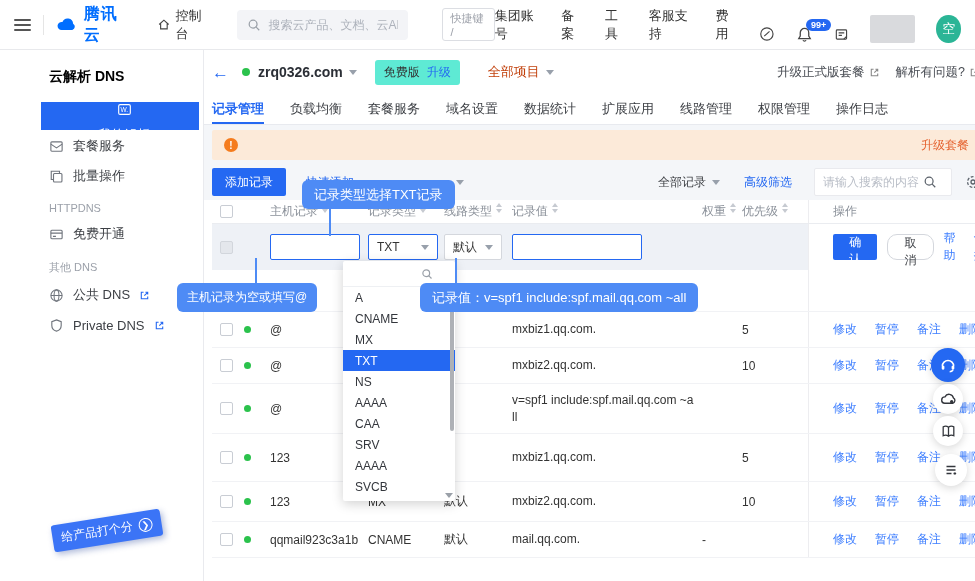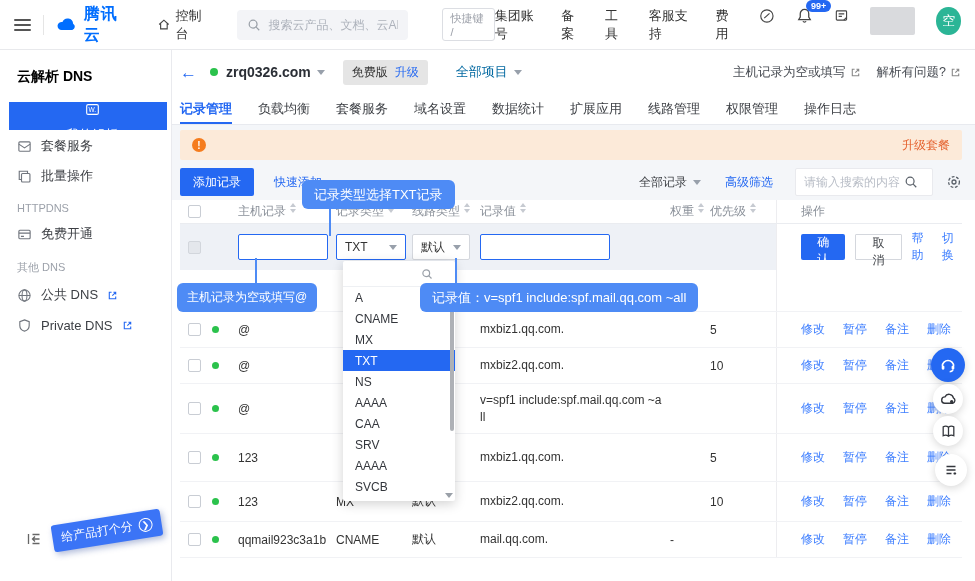--- a/index.html
+++ b/index.html
@@ -15,30 +15,30 @@
   .logo { display:flex; align-items:center; gap:6px; }
   .logo-text { font-size:16px; font-weight:bold; color:#006eff; letter-spacing:1px; }
   .console { display:flex; align-items:center; gap:5px; margin-left:26px; color:#333; }
   .tb-search { margin-left:26px; width:178px; height:30px; background:#f3f4f7; border-radius:4px;
     display:flex; align-items:center; padding:0 10px; gap:7px; }
   .tb-search input { border:none; outline:none; background:transparent; font-size:12px; width:130px;
     color:#333; font-family:inherit; }
   .tb-search input::placeholder { color:#adb2bb; }
   .kbd-chip { margin-left:34px; border:1px solid #dcdee3; border-radius:3px; padding:2px 7px;
     font-size:11px; color:#9b9fa8; }
-  .tb-right { margin-left:auto; display:flex; align-items:flex-start; gap:21px; font-size:13px; color:#333; }
+  .tb-right { margin-left:auto; display:flex; align-items:flex-end; gap:21px; font-size:13px; color:#333; }
   .bell-wrap { position:relative; }
   .badge { position:absolute; top:-7px; left:10px; background:#2468f2; color:#fff; font-size:9px;
     border-radius:8px; padding:1px 5px; font-weight:bold; }
   .masked { width:52px; height:28px; background:#d9dadd; border-radius:2px; }
   .avatar { width:28px; height:28px; border-radius:50%; background:#2bb596; color:#fff;
     display:flex; align-items:center; justify-content:center; font-size:13px; }
 
   
-  .shell { display:flex; height:531px; }
+  .shell { display:flex; height:531px;margin-left:32px; }
   .sidebar { width:172px; border-right:1px solid #e9eaee; padding-top:14px; position:relative;
     background:#fff; flex:none; }
   .sb-title { font-size:14px; font-weight:bold; color:#000; padding:4px 0 16px 17px; }
   .sb-item { height:28px; display:flex; align-items:center; gap:9px; padding-left:17px;
     margin:0 4px 2px 0; font-size:13px; color:#3c3f44; cursor:pointer; }
   .sb-item svg { flex:none; color:#70757d; }
   .sb-item.active { background:#2468f2; color:#fff; margin-left:9px; padding-left:8px;flex-direction:column; }
   .sb-item.active svg { color:#fff; }
   .sb-section { font-size:11px; color:#9ca1aa; padding:10px 0 6px 17px; }
   .ext { color:#2468f2; }
@@ -46,24 +46,24 @@
 
   .content { flex:1; position:relative; background:#fff; }
 
   
   .dom-head { height:44px; display:flex; align-items:center; padding:0 14px 0 8px; }
   .back { color:#2468f2; font-size:17px; margin-right:13px; cursor:pointer; line-height:1; }
   .dot { width:8px; height:8px; border-radius:50%; background:#2bc24c; margin-right:8px; }
   .dom-name { font-size:14px; font-weight:bold; color:#2b2f36; }
   .caret { width:0; height:0; border-left:4px solid transparent; border-right:4px solid transparent;
     border-top:5px solid #98a0ab; display:inline-block; margin-left:6px; }
-  .plan-chip { margin-left:18px; background:#e5e5e5; border-radius:3px; padding:4px 9px; font-size:12px;
+  .plan-chip { margin-left:18px; background:#5eead4; border-radius:3px; padding:4px 9px; font-size:12px;
     display:flex; gap:7px; align-items:center; }
   .plan-chip .up { color:#2468f2; cursor:pointer; }
-  .proj { margin-left:28px; font-size:13px; color:#0369a1; display:flex; align-items:center; }
+  .proj { margin-left:28px; font-size:13px; color:#c2410c; display:flex; align-items:center; }
   .head-links { margin-left:auto; display:flex; gap:16px; font-size:12.5px; color:#474b52; }
   .head-links .hl { display:flex; align-items:center; gap:4px; cursor:pointer; }
 
   
   .tabs { display:flex; gap:26px; padding-left:8px; border-bottom:1px solid #e8eaef; height:31px; }
   .tab { font-size:13px; color:#3c3f44; line-height:29px; cursor:pointer; white-space:nowrap; }
   .tab.active { color:#2468f2; border-bottom:2px solid #2468f2; font-weight:bold; }
 
   
   .grayzone { background:#f4f6f9; padding:5px 13px 4px 8px; }
@@ -107,21 +107,21 @@
     font-family:inherit; font-size:12px; padding:0 6px; background:#fff; }
   .in-host { width:90px; } .in-val { width:130px; }
   .sel { height:26px; border-radius:2px; background:#fff; display:flex; align-items:center;
     justify-content:space-between; padding:0 8px; font-size:12px; cursor:pointer; }
   .sel-type { width:70px; border:1px solid #2468f2; }
   .sel-line { width:58px; border:1px solid #d4d7dd; }
   .ebtns { gap:10px; padding-left:24px; }
   .btn-confirm { background:#2468f2; color:#fff; border:none; height:26px; padding:0 12px;
     font-size:12px; border-radius:2px; cursor:pointer; font-family:inherit; }
   .btn-cancel { background:#fff; color:#3c3f44; border:1px solid #d4d7dd; height:26px; padding:0 12px;
-    font-size:12px; border-radius:1px; cursor:pointer; font-family:inherit; }
+    font-size:12px; border-radius:10px; cursor:pointer; font-family:inherit; }
   .elink { color:#3d7eff; font-size:12px; cursor:pointer; }
   .vcell { line-height:1.35; padding-right:6px; word-break:break-all; }
 
   .r1 { height:42px; } .r2 { height:36px; } .r3 { height:36px; } .r4 { height:50px; }
   .r5 { height:48px; } .r6 { height:40px; } .r7 { height:36px; }
 
   
   .tip { position:absolute; background:#4e8bf5; color:#fff; border-radius:6px; line-height:29px;
     height:29px; padding:0 12px; font-size:13px; white-space:nowrap; z-index:6; }
   .conn { position:absolute; width:2px; background:#4e8bf5; z-index:6; }
@@ -276,21 +276,21 @@
       <span class="plan-chip">
         <span>免费版</span>
         <span class="up">升级</span>
       </span>
       <span class="proj">
         <span>全部项目</span>
           <span class="caret"></span>
       </span>
       <div class="head-links">
         <span class="hl">
-          <span>主机记录为空或填写</span>
+          <span>升级正式版套餐</span>
           <svg width="11" height="11" viewBox="0 0 12 12" fill="none" stroke="#888" stroke-width="1.2">
             <path d="M5 2.5 H2.5 V9.5 H9.5 V7 M7 2.5 H9.5 V5 M9.5 2.5 L5.8 6.2"></path>
           </svg>
         </span>
         <span class="hl">
           <span>解析有问题?</span>
           <svg width="11" height="11" viewBox="0 0 12 12" fill="none" stroke="#888" stroke-width="1.2">
             <path d="M5 2.5 H2.5 V9.5 H9.5 V7 M7 2.5 H9.5 V5 M9.5 2.5 L5.8 6.2"></path>
           </svg>
         </span>

